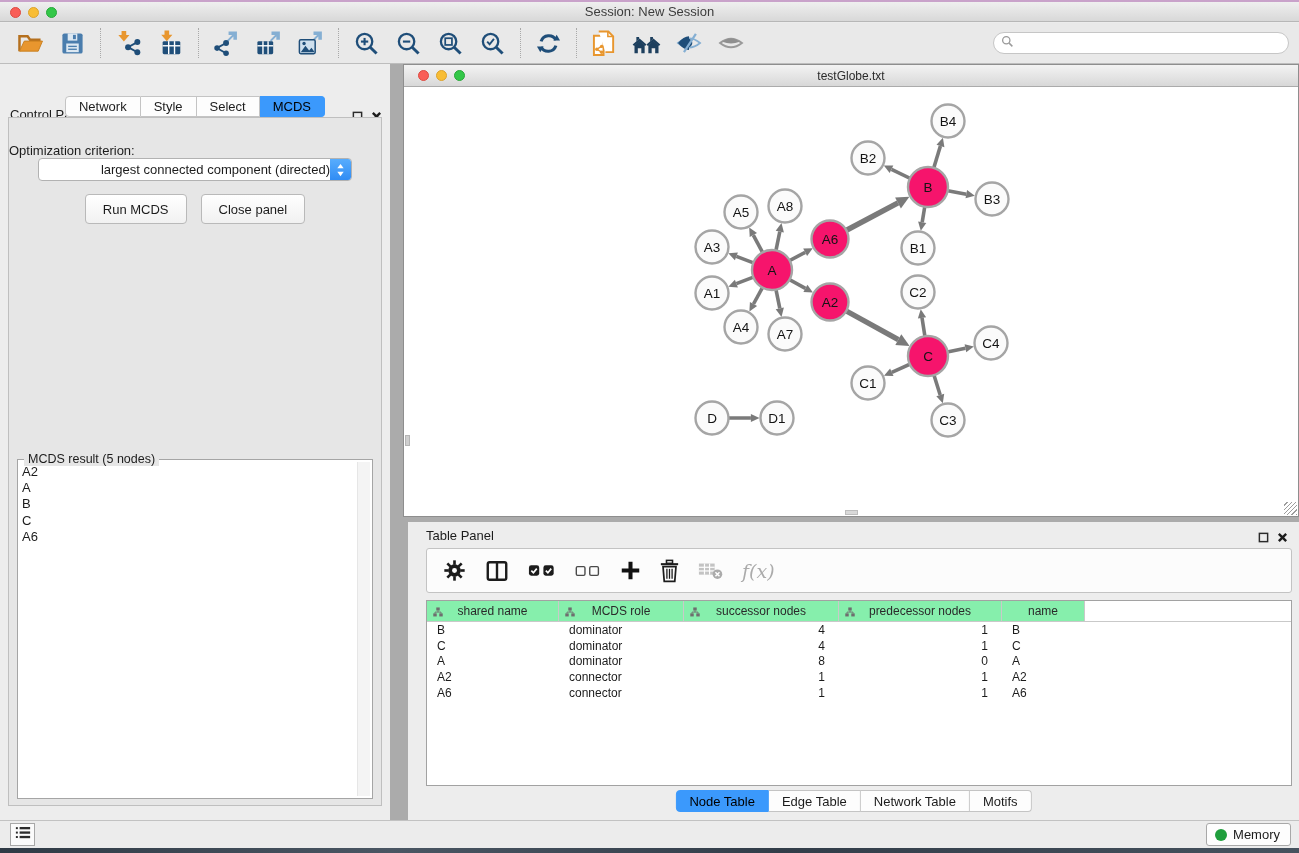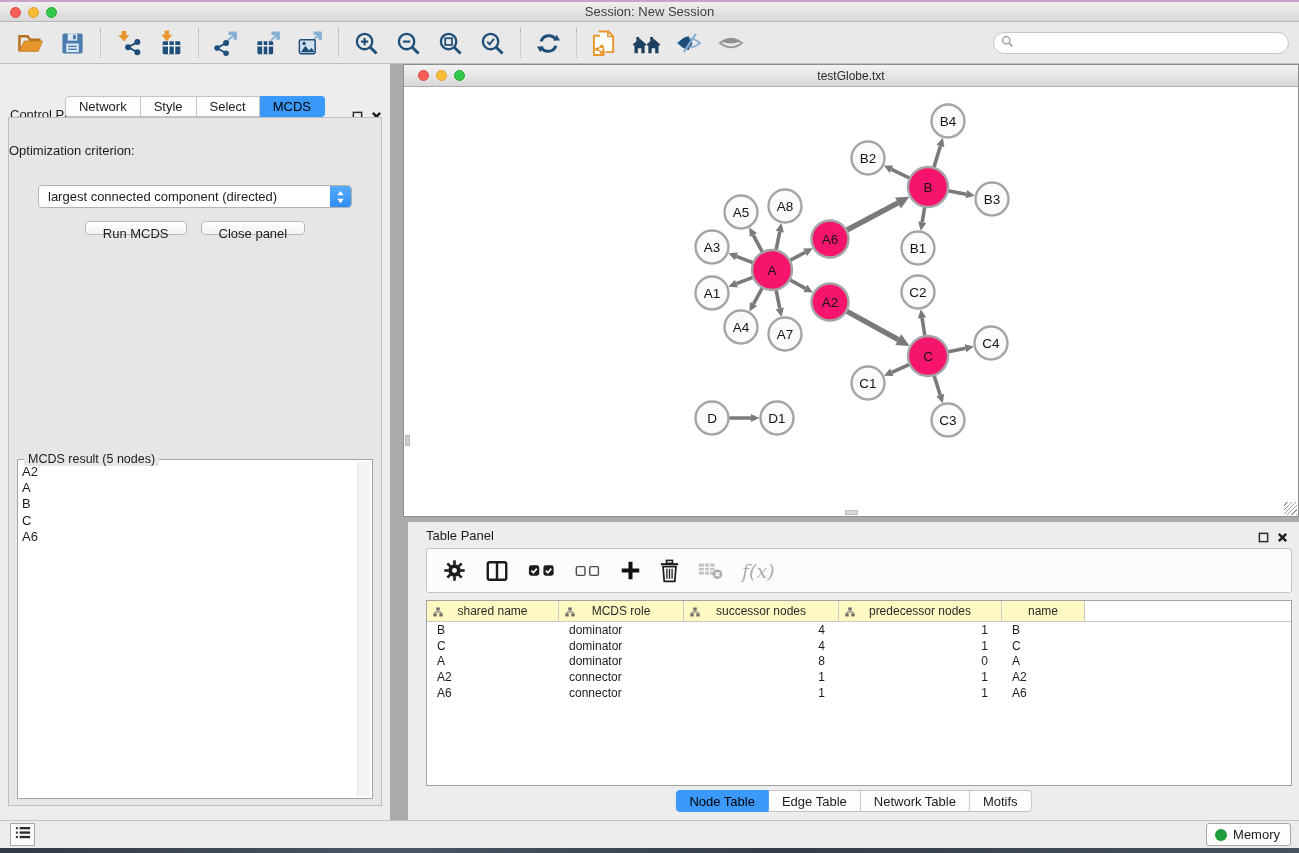--- a/index.html
+++ b/index.html
@@ -37,28 +37,28 @@
   .panel-icons { position:absolute; right:8px; top:8px; display:flex; gap:8px; align-items:center; }
   .cp-tabs { position:absolute; top:32px; left:0; right:0; display:flex; justify-content:center; z-index:2; }
   .seg-tab { height:21px; line-height:20px; padding:0 13px; background:#fdfdfd; border:1px solid #c4c4c4;
              border-left:none; font-size:13px; color:#1c1c1c; }
   .seg-tab:first-child { border-left:1px solid #c4c4c4; border-radius:4px 0 0 4px; }
   .seg-tab:last-child { border-radius:0 4px 4px 0; }
   .seg-tab.active { background:#3b99fc; border-color:#3b99fc; color:#000000; }
   .cp-content { position:absolute; top:53px; left:8px; right:8px; bottom:14px;
                 border:1px solid #bfbfbf; background:#E6E6E6; }
   .opt-label { margin-top:25px; text-align:left; font-size:13px; }
-  .criterion-row { display:flex; justify-content:center; margin-top:27px; }
+  .criterion-row { display:flex; justify-content:center; margin-top:0;text-align:right; }
   .criterion { width:314px; height:23px; background:#fff; border:1px solid #b2b2b2; border-radius:4px;
                display:flex; align-items:center; overflow:hidden; }
   .criterion .val { flex:1; font-size:13px; padding-left:9px; white-space:nowrap; }
   .criterion .stepper { width:21px; height:23px; background:linear-gradient(#5aaefd,#2e8bf4); border-radius:0 4px 4px 0;
                display:flex; align-items:center; justify-content:center; }
   .btn-row { display:flex; justify-content:center; gap:14px; margin-top:13px; }
-  .mac-btn { height:14px; padding:4px 17px; background:linear-gradient(#ffffff,#f1f1f1); border:1px solid #b9b9b9;
+  .mac-btn { height:30px; padding:4px 17px; background:linear-gradient(#ffffff,#f1f1f1); border:1px solid #b9b9b9;
              border-radius:4px; font-size:13px; font-family:"Liberation Sans",sans-serif; color:#1c1c1c; }
   .result-box { position:absolute; left:8px; right:8px; top:341px; bottom:6px; border:1px solid #a5a5a5; background:#fff; }
   .result-title { position:absolute; top:-8px; left:6px; background:#E6E6E6; padding:0 4px; font-size:12.5px; }
   .mcds-list { position:absolute; inset:4px 16px 2px 4px; overflow:hidden; }
   .mcds-item { font-size:13px; height:16.2px; line-height:16.2px; }
   .result-scroll { position:absolute; top:2px; bottom:2px; right:2px; width:13px; background:#f4f4f4; border-left:1px solid #e6e6e6; }
 
   
   .desktop { position:absolute; top:64px; left:390px; right:0; bottom:33px; background:#ababab; }
   .network-frame { position:absolute; left:13px; top:0; right:0; height:453px; background:#fff;
@@ -77,21 +77,21 @@
   
   .table-panel { position:absolute; left:10px; top:458px; right:0; bottom:0; background:#EDEDED;margin-left:8px; }
   .tp-title { position:absolute; left:18px; top:6px; font-size:13px; }
   .table-panel .panel-icons { right:11px; top:7px; }
   .tp-toolbar { position:absolute; left:18px; right:7px; top:26px; height:45px; background:#fcfcfc;
                 border:1px solid #c3c3c3; border-radius:3px; display:flex; align-items:center; gap:19px; padding:0 16px; }
   .tp-tool { display:flex; align-items:center; justify-content:center; }
   .tp-tool.fx { font-family:"DejaVu Serif", serif; font-style:italic; font-size:19px; color:#ababab; }
   .tp-table { position:absolute; left:18px; right:7px; top:78px; bottom:34px; border:1px solid #a2a2a2; background:#fff; overflow:hidden; }
   .t-head { display:flex; height:21px; border-bottom:1px solid #c9c9c9; }
-  .th { position:relative; background:#fef9c3; border-right:1px solid #c9c9c9; font-size:12px; color:#2a2a2a;
+  .th { position:relative; background:#86efac; border-right:1px solid #c9c9c9; font-size:12px; color:#2a2a2a;
         display:flex; align-items:center; justify-content:center; }
   .th-icon { position:absolute; left:6px; top:5px; }
   .t-body { }
   .tr { display:flex; height:15.7px; align-items:center; }
   .td { font-size:12px; white-space:nowrap; }
   .td.left { padding-left:10px; }
   .td.right { text-align:right; padding-right:14px; }
   .tp-tabs { position:absolute; bottom:8px; left:50%; transform:translateX(-50%); display:flex; }
   .tp-tabs .seg-tab { height:22px; line-height:21px; }
 

